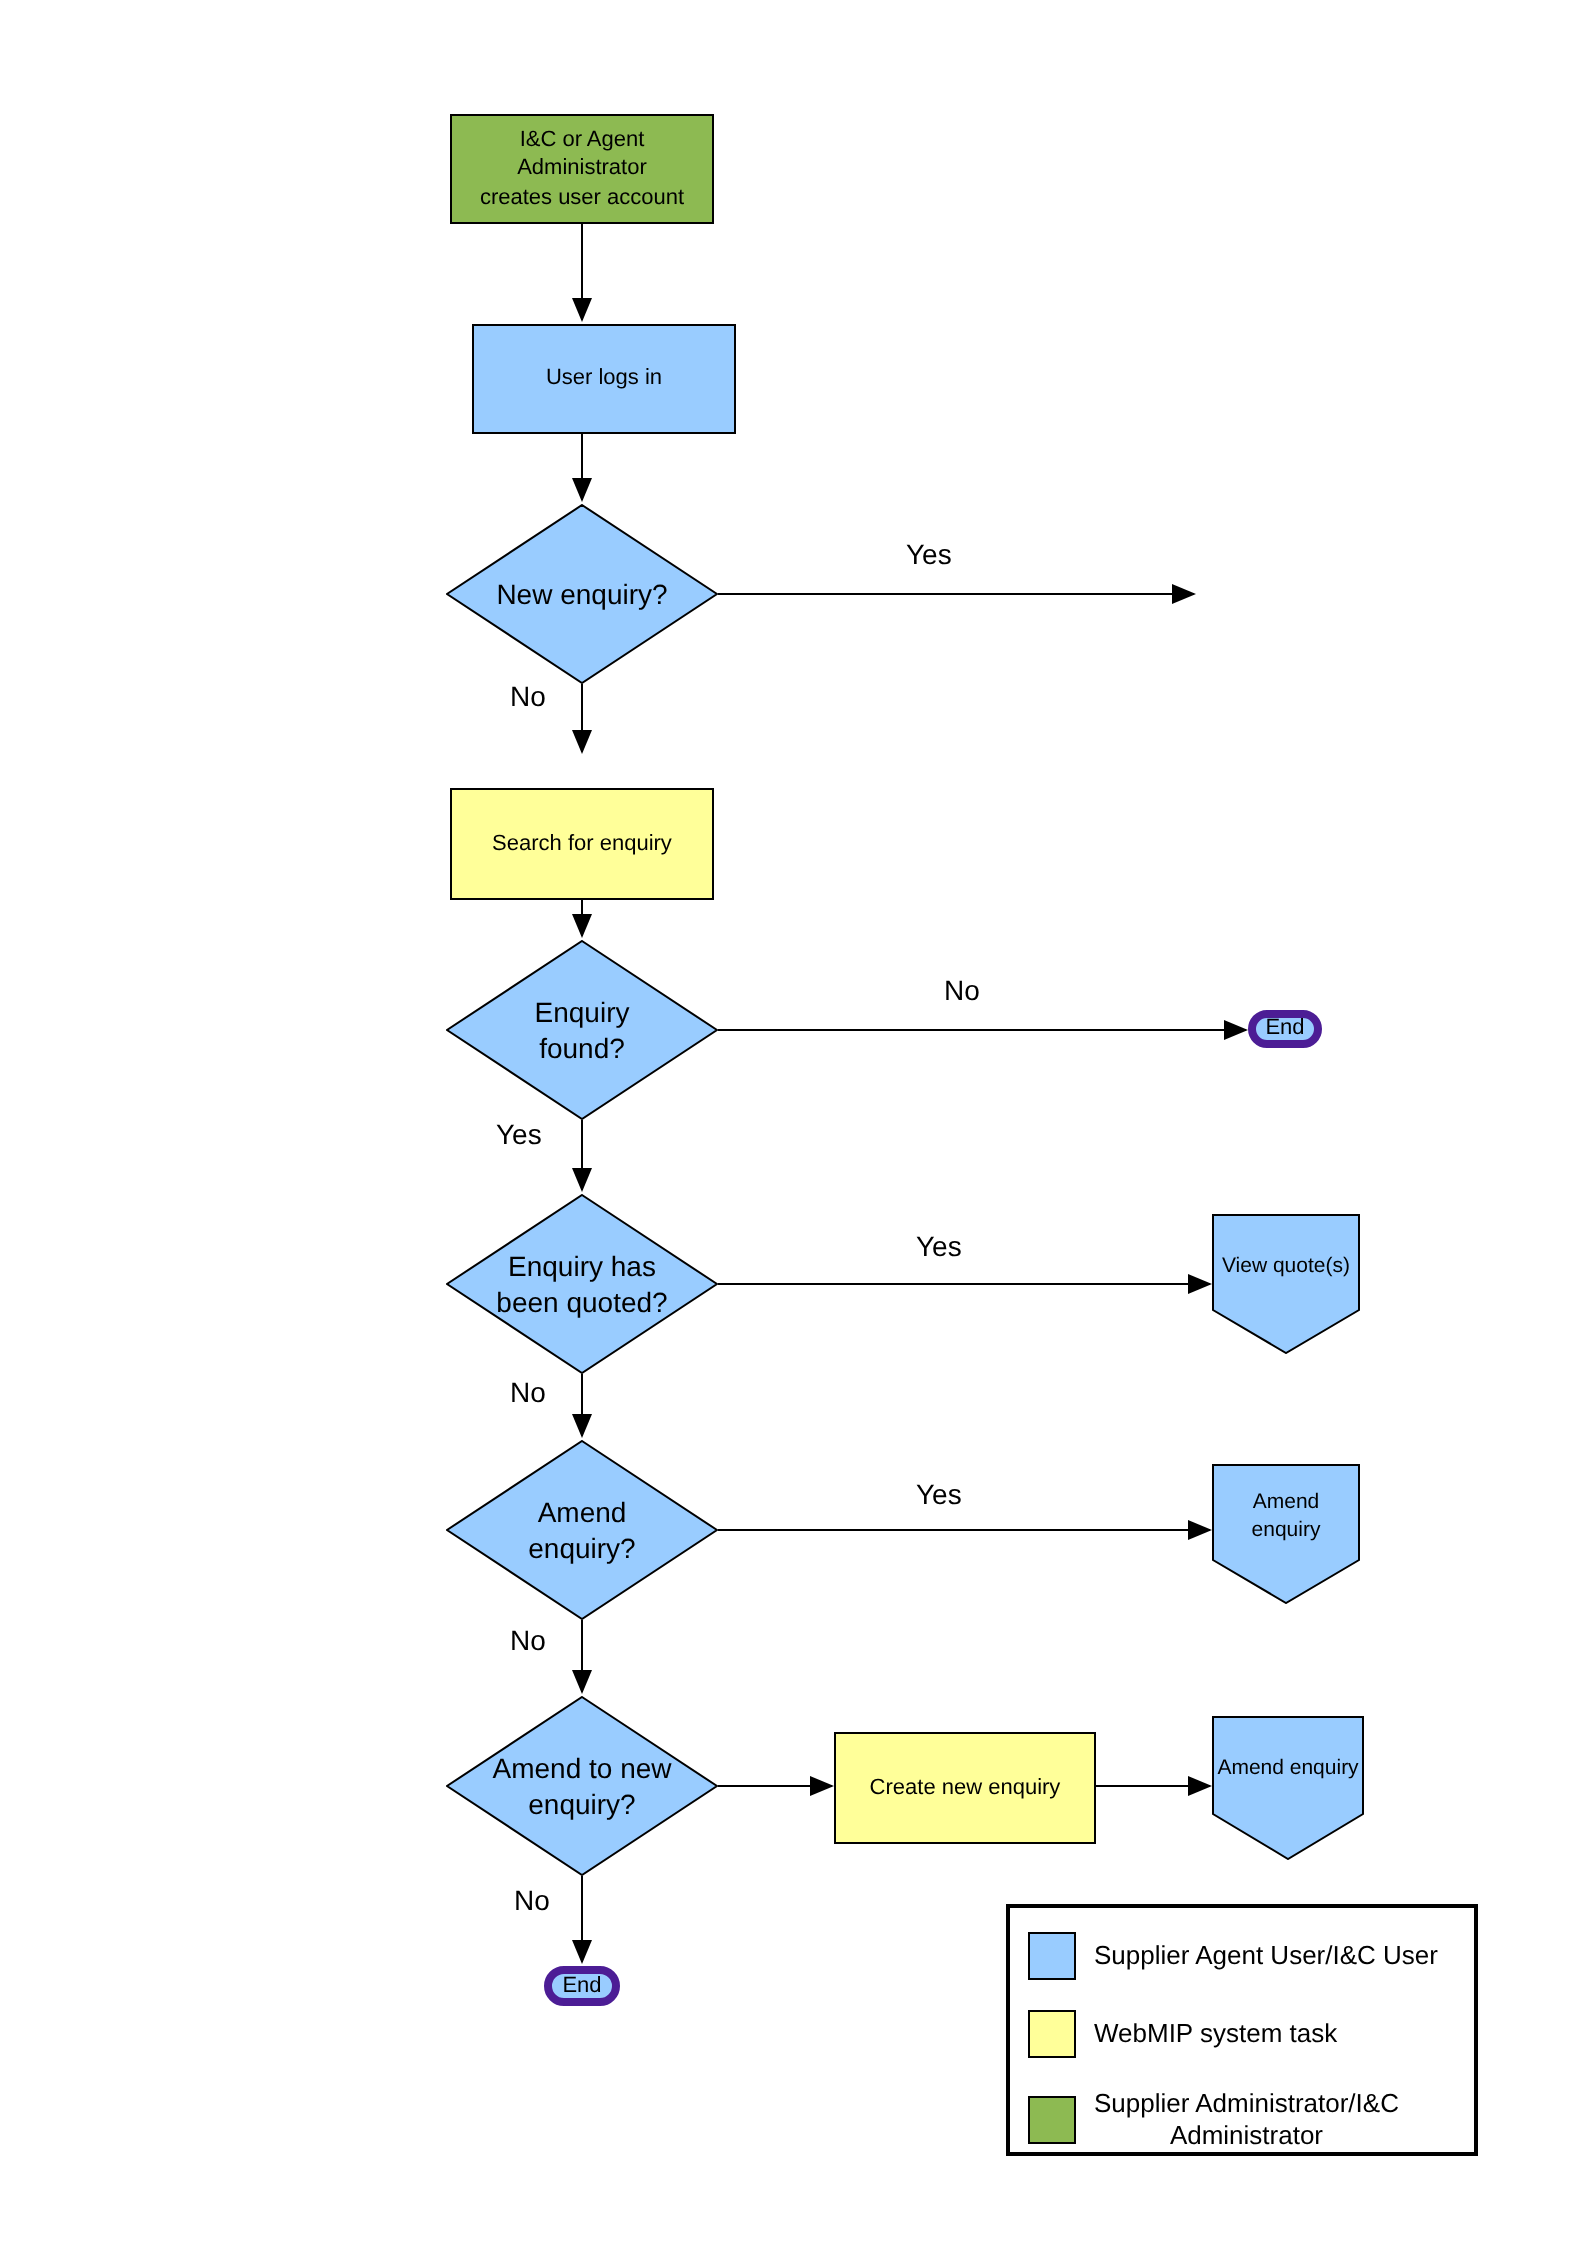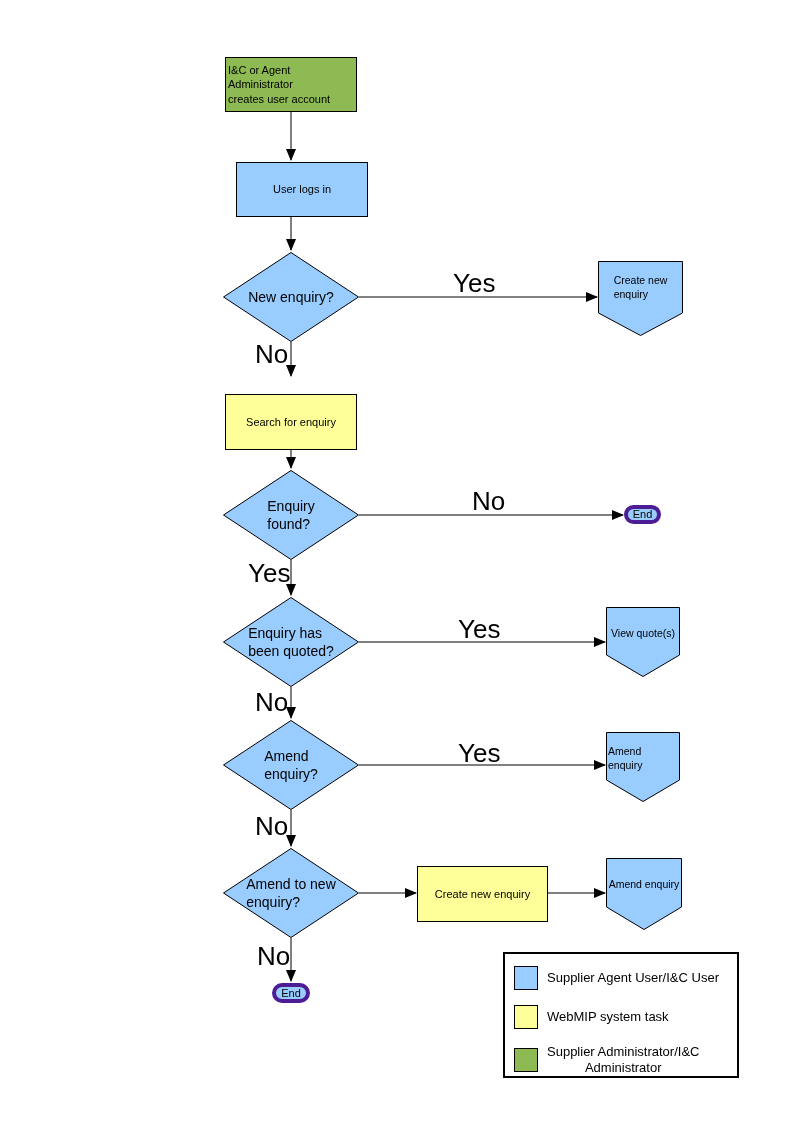--- a/index.html
+++ b/index.html
@@ -19,21 +19,21 @@
     left: 0; top: 0;
     width: 794px; height: 1123px;
     pointer-events: none;
   }
 
   .node {
     position: absolute;
     display: flex;
     align-items: center;
     justify-content: center;
-    text-align: left;
+    text-align: center;
     font-size: 11px;
     line-height: 1.3;
   }
   .node.rect { border: 1px solid #000; }
   .node svg.shape {
     position: absolute;
     left: 0; top: 0;
     width: 100%; height: 100%;
   }
   .node-label {
@@ -55,21 +55,21 @@
   }
   .node.end {
     border: 4px solid #4c1d95;
     border-radius: 10px;
     font-size: 11px;
     line-height: 1;
   }
 
   .edge-label {
     position: absolute;
-    font-size: 26px;
+    font-size: 14px;
     line-height: 1;
     color: #000;
   }
 
   .legend {
     position: absolute;
     left: 503px; top: 952px;
     width: 236px; height: 126px;
     border: 2px solid #000;
     background: #fff;
@@ -131,27 +131,20 @@
     <span class="node-label">User logs in</span>
   </div>
 
   <div class="node diamond" style="left:223px; top:252px; width:136px; height:90px;">
     <svg class="shape" viewBox="0 0 136 90" preserveAspectRatio="none">
       <polygon points="68,0.5 135.5,45 68,89.5 0.5,45" stroke="#000" stroke-width="1" fill="#99ccff"></polygon>
     </svg>
     <span class="node-label">New enquiry?</span>
   </div>
 
-  <div class="node pentagon" style="left:598px; top:261px; width:85px; height:75px;">
-    <svg class="shape" viewBox="0 0 85 75" preserveAspectRatio="none">
-      <polygon points="0.5,0.5 84.5,0.5 84.5,52 42.5,74.5 0.5,52" stroke="#000" stroke-width="1" fill="#99ccff"></polygon>
-    </svg>
-    <span class="node-label">Create new
-enquiry</span>
-  </div>
 
   <div class="node rect" style="left: 225px; top: 394px; width: 132px; height: 56px; background: rgb(255, 255, 153);">
     <span class="node-label">Search for enquiry</span>
   </div>
 
   <div class="node diamond" style="left:223px; top:470px; width:136px; height:90px;">
     <svg class="shape" viewBox="0 0 136 90" preserveAspectRatio="none">
       <polygon points="68,0.5 135.5,45 68,89.5 0.5,45" stroke="#000" stroke-width="1" fill="#99ccff"></polygon>
     </svg>
     <span class="node-label">Enquiry

